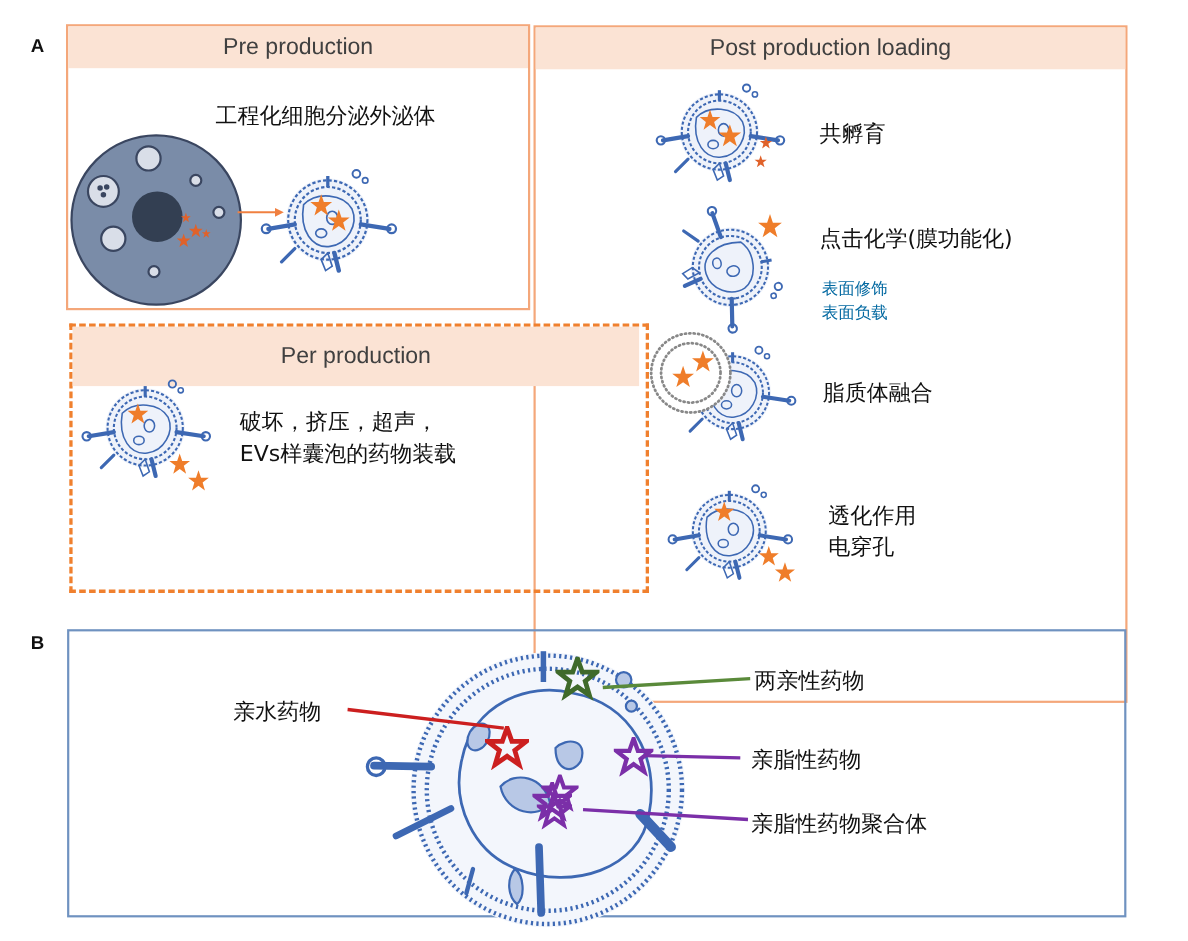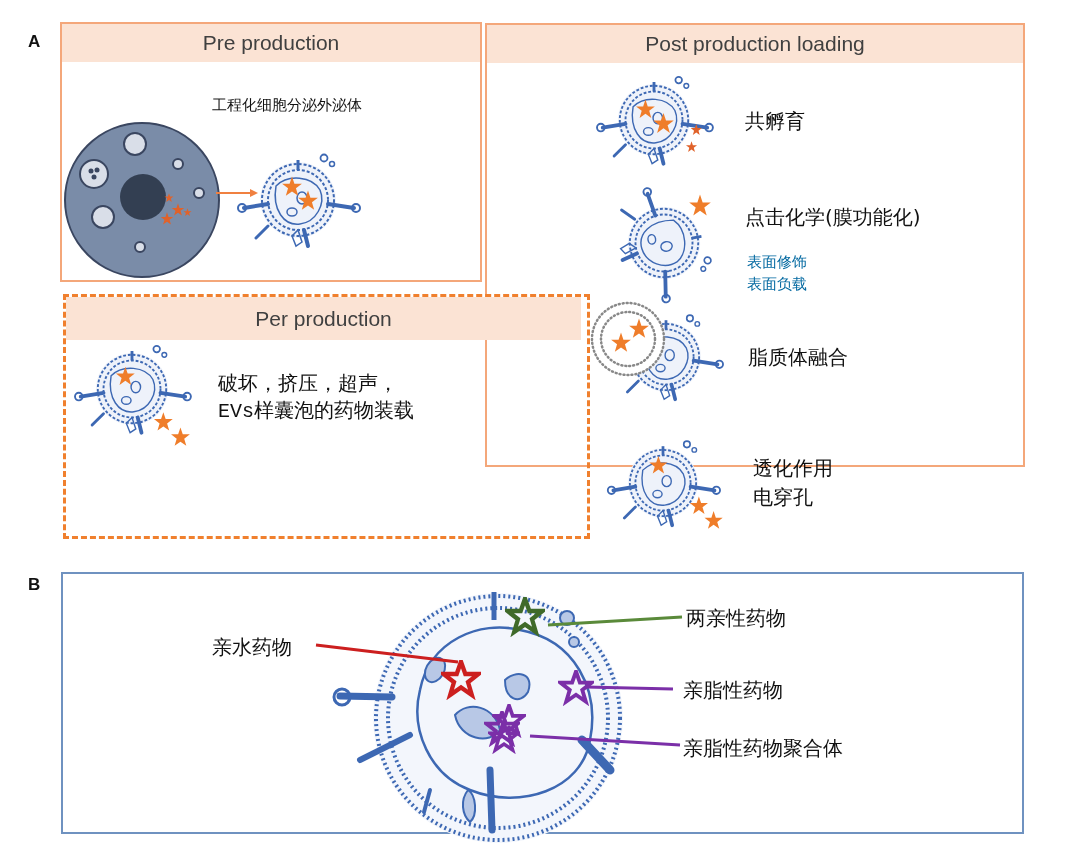--- a/index.html
+++ b/index.html
@@ -15,44 +15,44 @@
                 display: flex; align-items: center; justify-content: center; }
   .label { position: absolute; font-size: 20px; line-height: 30px; color: #111; white-space: nowrap; }
   .label-sm { position: absolute; font-size: 15px; line-height: 22px; color: #0369a1; white-space: nowrap; }
   svg.art { position: absolute; left: 0; top: 0; overflow: visible; }
 </style>
 </head>
 <body>
 
 <div class="panel-letter" style="left:28px;top:32px;">A</div>
 
-<div class="box box-solid" style="left:485px;top:23px;width:540px;height:444px;">
+<div class="box box-solid" style="left:485px;top:23px;width:540px;height:616px;">
   <div class="box-header">Post production loading</div>
 </div>
 
 <div class="box box-solid" style="left:60px;top:22px;width:422px;height:260px;background:#fff;">
   <div class="box-header">Pre production</div>
 </div>
 
 <div class="box box-dashed" style="left:63px;top:294px;width:527px;height:245px;">
-  <div class="box-header" style="right:6px;top:0;height:43px;">Per production</div>
+  <div class="box-header" style="right:6px;top:0;height:54px;">Per production</div>
 </div>
 
-<div class="label" style="left:212px;top:90px;font-size:15px;">工程化细胞分泌外泌体</div>
+<div class="label" style="left:196px;top:90px;font-size:20px;">工程化细胞分泌外泌体</div>
 
 <div class="label" style="left:745px;top:106px;">共孵育</div>
 <div class="label" style="left:745px;top:202px;">点击化学(膜功能化)</div>
 <div class="label-sm" style="left:747px;top:251px;">表面修饰</div>
 <div class="label-sm" style="left:747px;top:273px;">表面负载</div>
 <div class="label" style="left:748px;top:342px;">脂质体融合</div>
 <div class="label" style="left:753px;top:453px;">透化作用</div>
 <div class="label" style="left:753px;top:482px;">电穿孔</div>
 
 <div class="label" style="left:218px;top:368px;">破坏，挤压，超声，</div>
-<div class="label" style="left:218px;top:397px;font-family:Liberation Mono, monospace;">EVs样囊泡的药物装载</div>
+<div class="label" style="left:218px;top:397px;">EVs样囊泡的药物装载</div>
 
 <svg class="art" width="1080" height="855">
   <defs>
     <symbol id="star" viewBox="-10 -10 20 20">
       <polygon points="0,-9.5 2.2,-3 9,-3 3.6,1.2 5.6,8 0,4 -5.6,8 -3.6,1.2 -9,-3 -2.2,-3"></polygon>
     </symbol>
     <g id="vesicle">
       <circle r="38" fill="#eef2fa"></circle>
       <circle r="36" fill="none" stroke="#3d68b3" stroke-width="2" stroke-dasharray="3 2"></circle>
       <circle r="30" fill="none" stroke="#3d68b3" stroke-width="2" stroke-dasharray="3 2"></circle>

